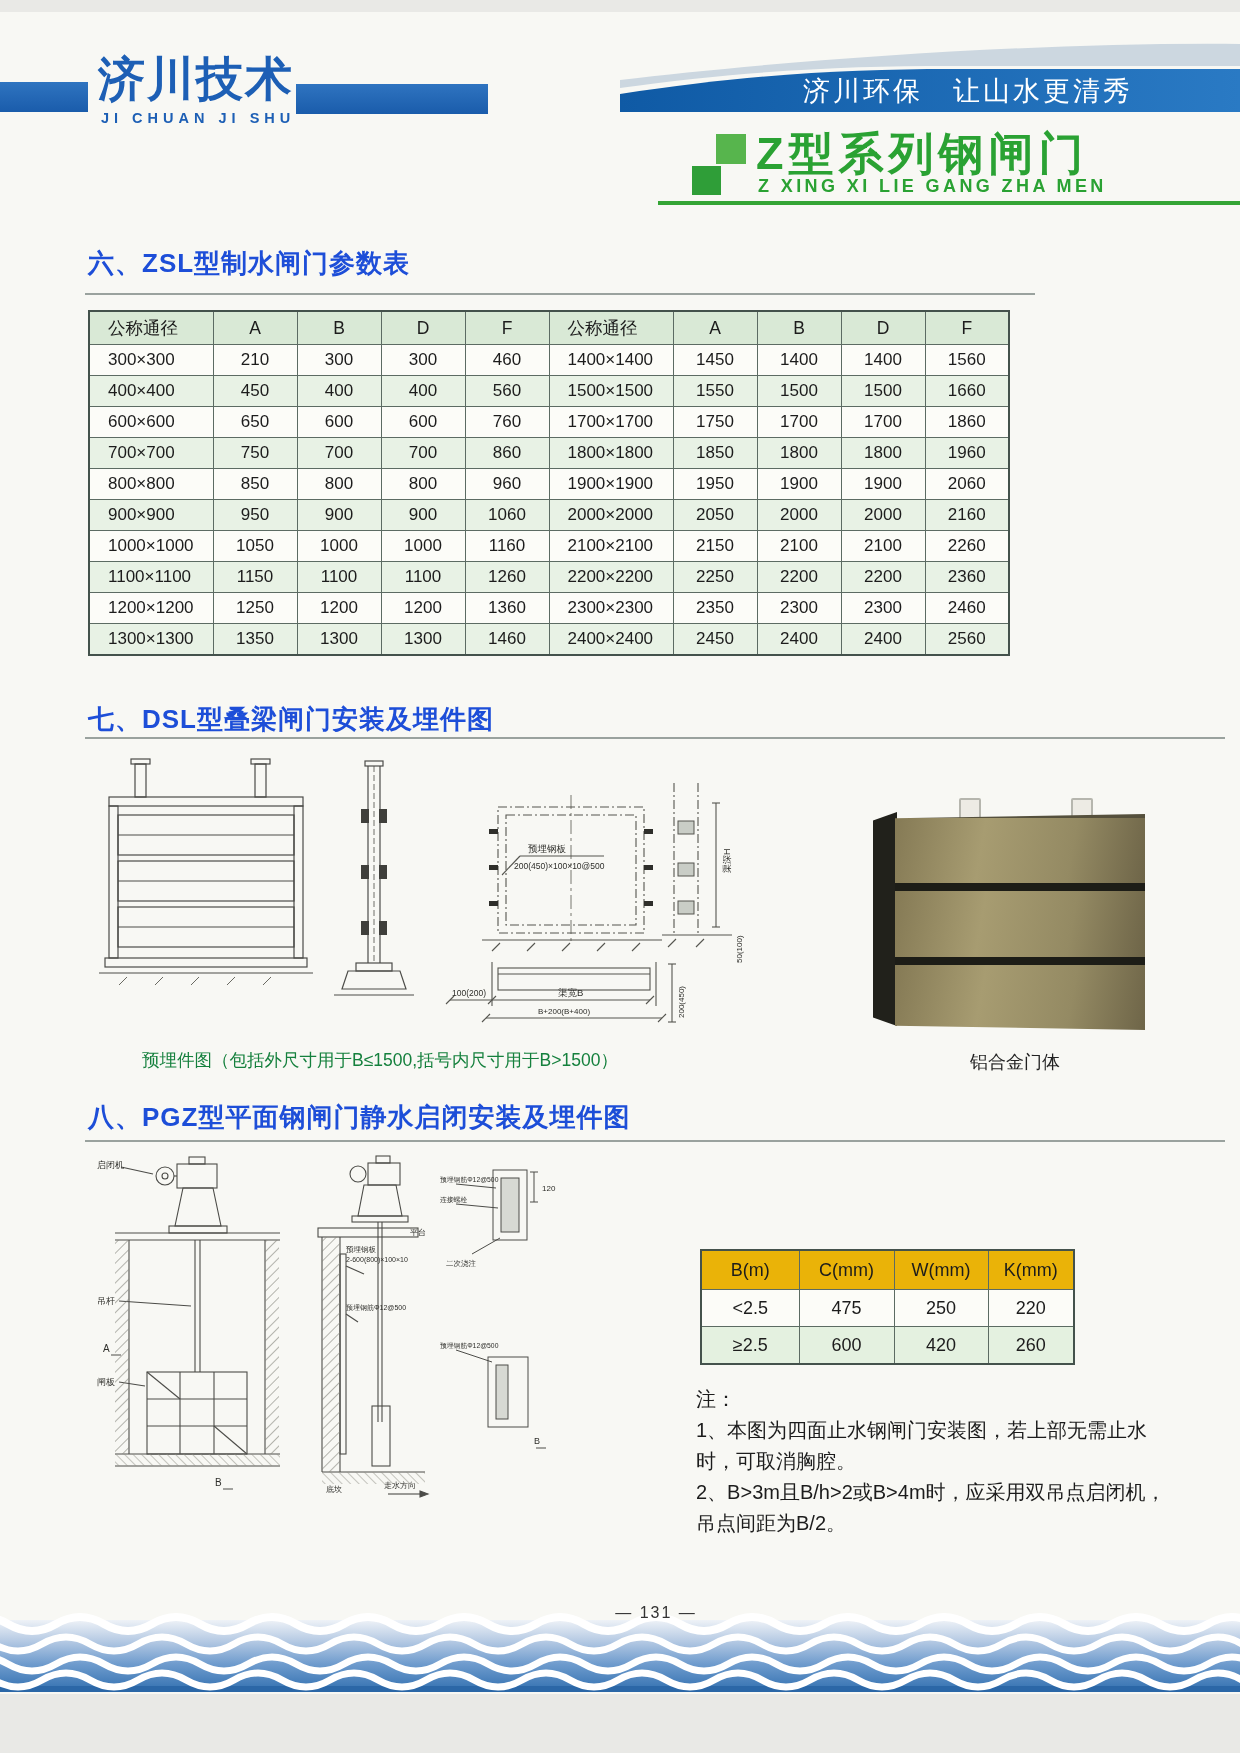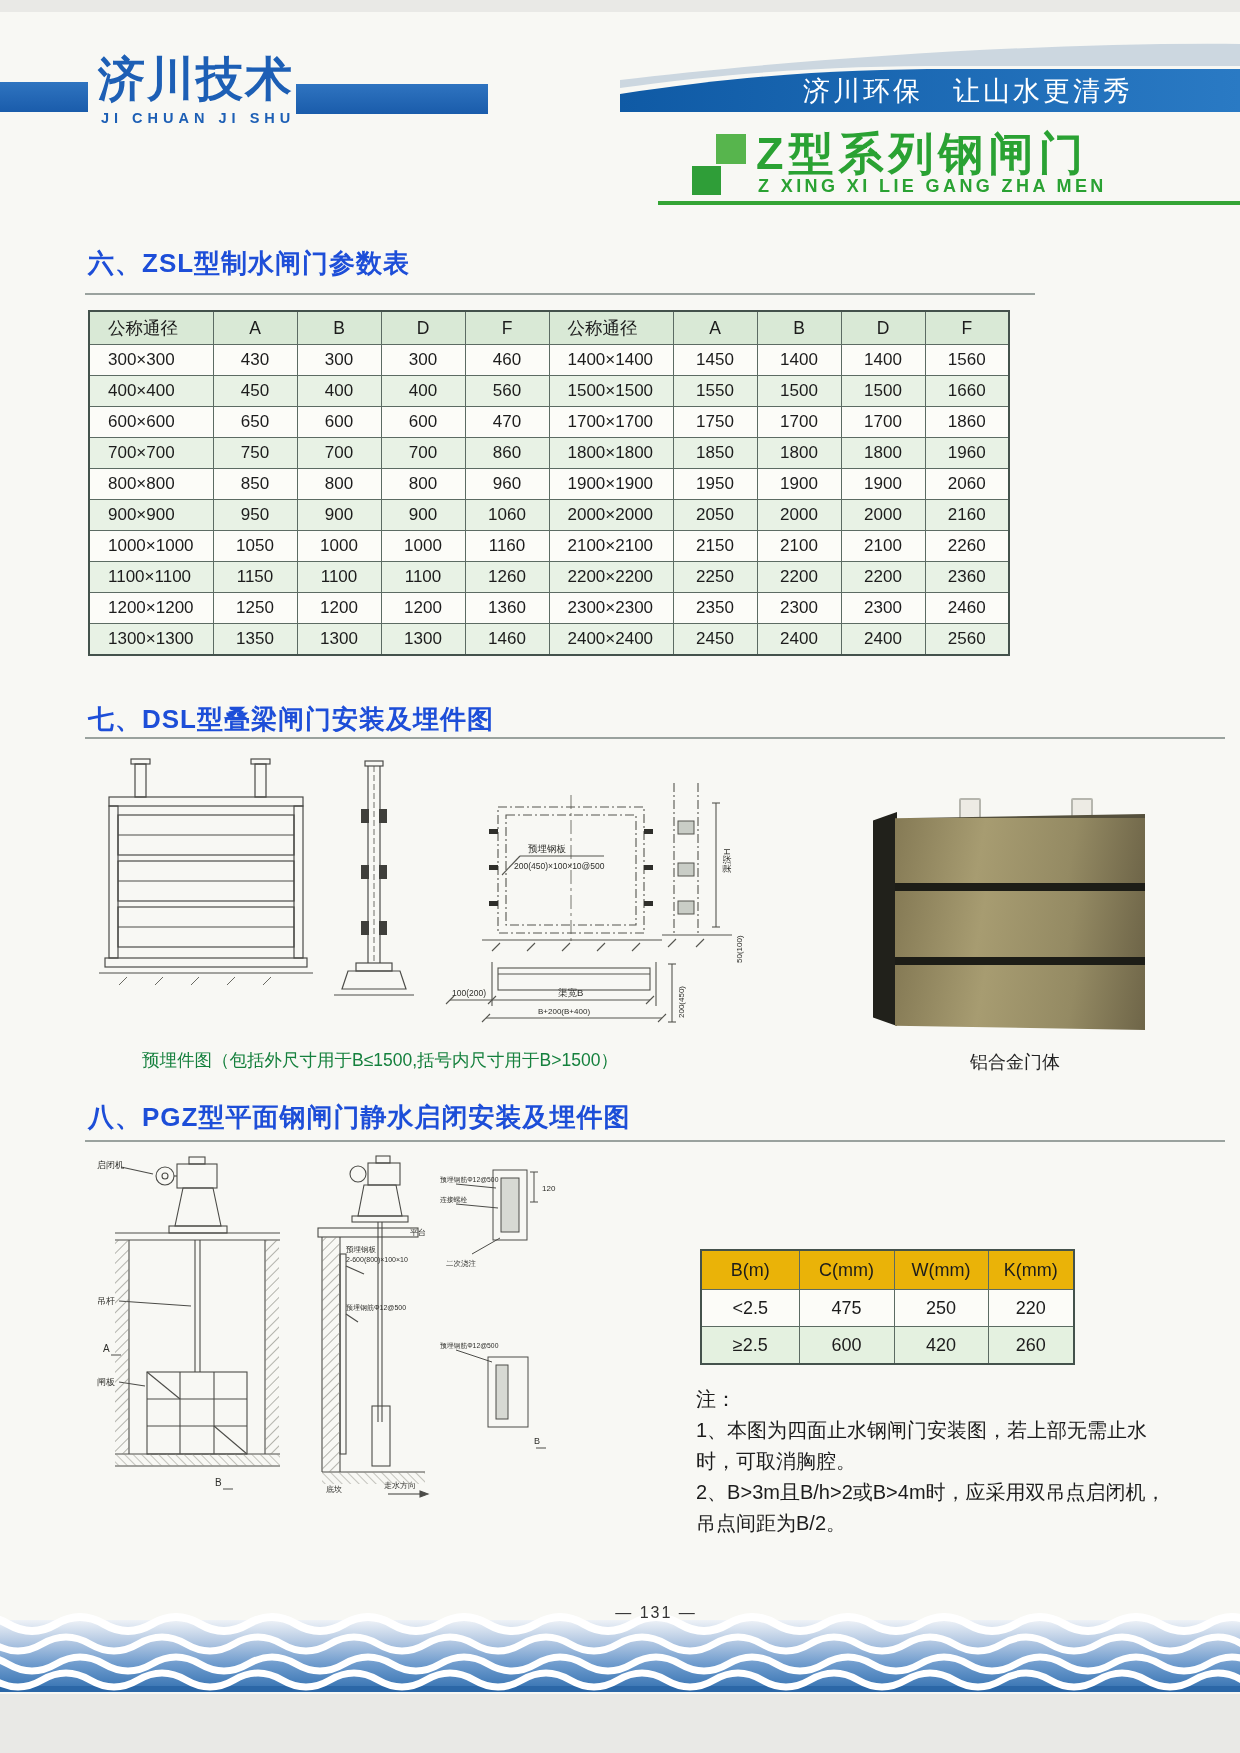--- a/index.html
+++ b/index.html
@@ -117,21 +117,21 @@
           <th>公称通径</th>
           <th>A</th>
           <th>B</th>
           <th>D</th>
           <th>F</th>
         </tr>
     </thead>
     <tbody>
         <tr>
           <td>300×300</td>
-          <td>430</td>
+          <td>210</td>
           <td>300</td>
           <td>300</td>
           <td>460</td>
           <td>1400×1400</td>
           <td>1450</td>
           <td>1400</td>
           <td>1400</td>
           <td>1560</td>
         </tr>
         <tr>
@@ -144,21 +144,21 @@
           <td>1550</td>
           <td>1500</td>
           <td>1500</td>
           <td>1660</td>
         </tr>
         <tr>
           <td>600×600</td>
           <td>650</td>
           <td>600</td>
           <td>600</td>
-          <td>470</td>
+          <td>760</td>
           <td>1700×1700</td>
           <td>1750</td>
           <td>1700</td>
           <td>1700</td>
           <td>1860</td>
         </tr>
         <tr>
           <td>700×700</td>
           <td>750</td>
           <td>700</td>

